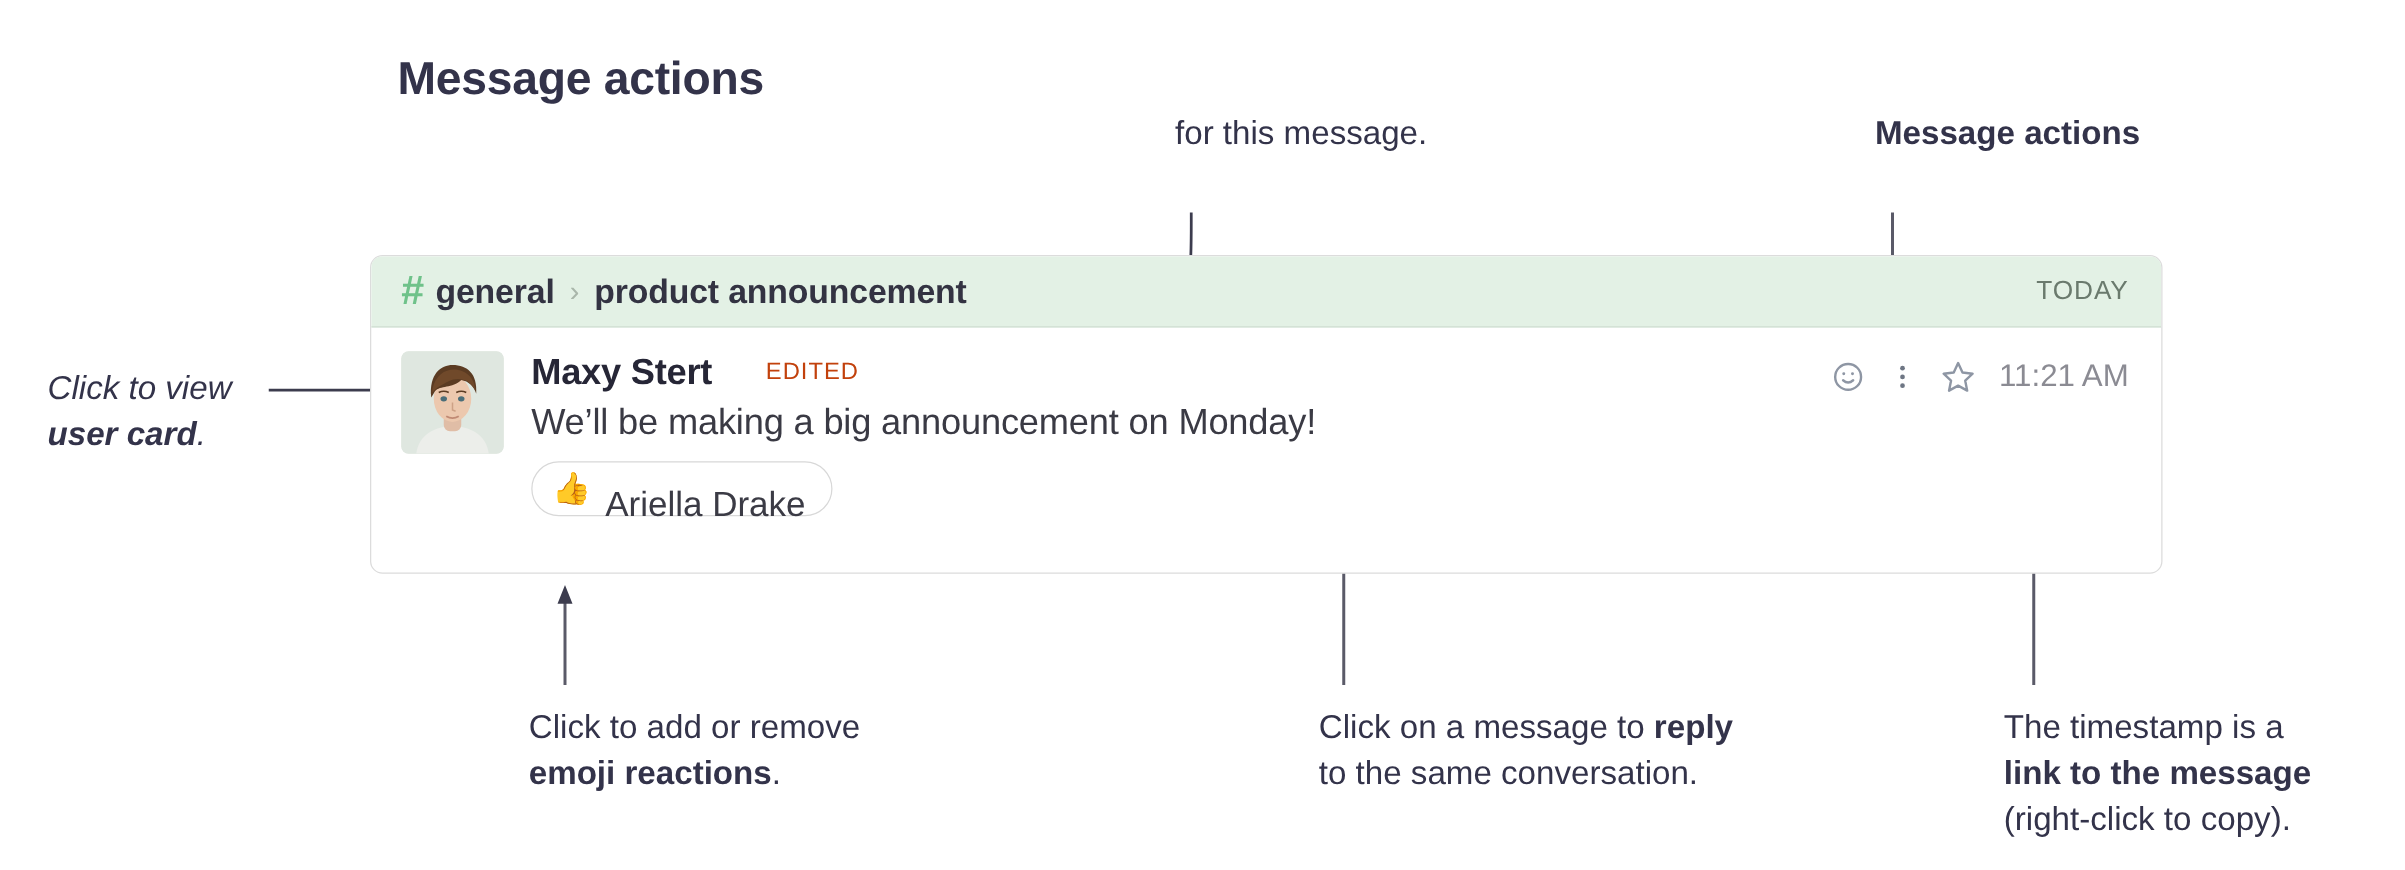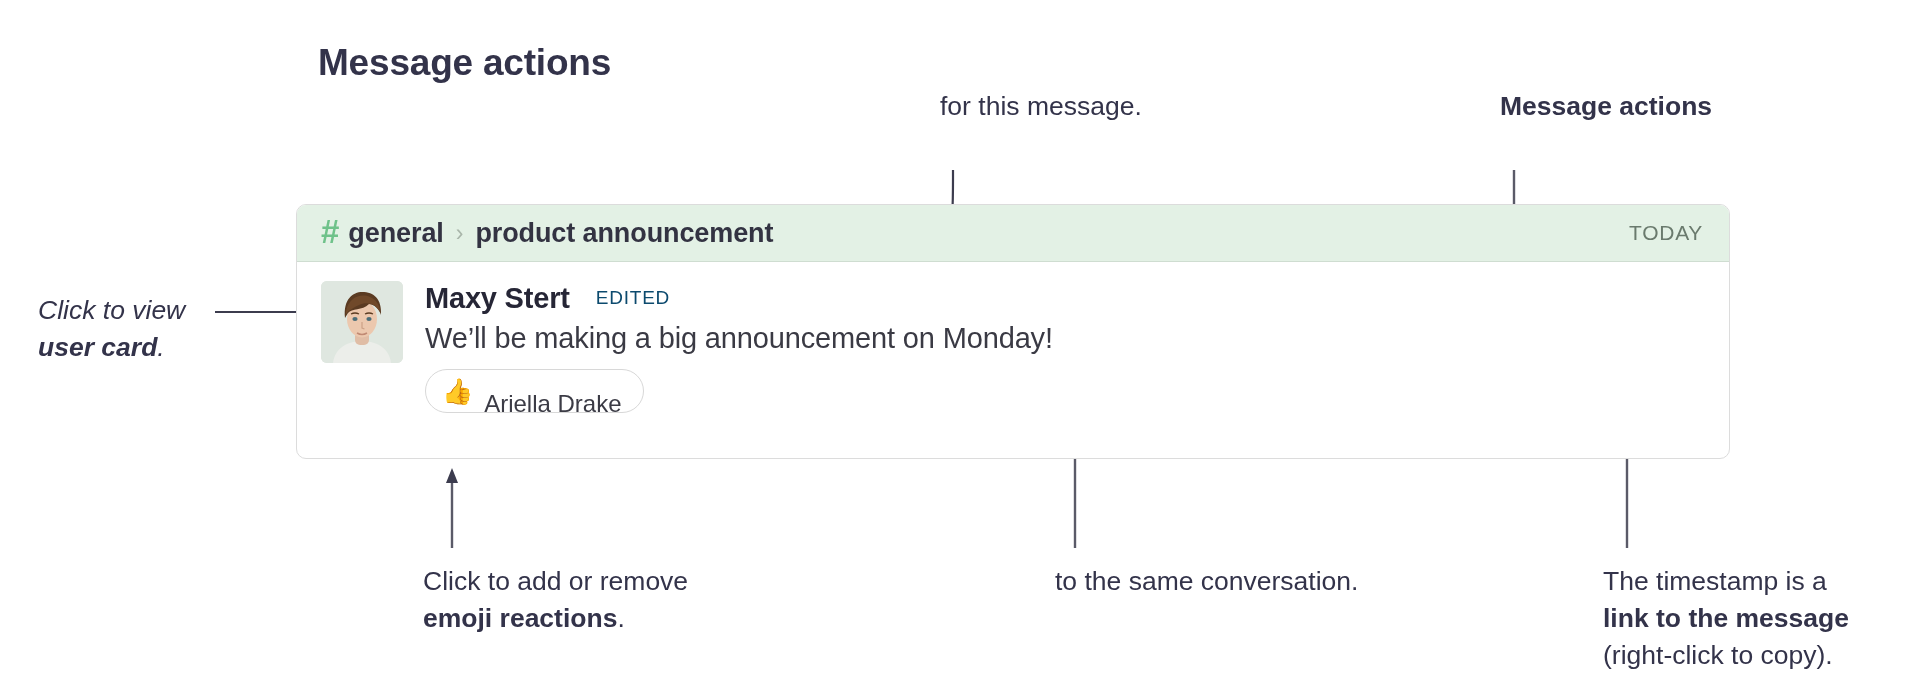--- a/index.html
+++ b/index.html
@@ -137,23 +137,24 @@
     height: 34px;
     gap: 26px;
   }
   #sender-name {
     font-size: 29px;
     font-weight: 700;
     color: #262636;
     letter-spacing: -0.2px;
   }
   #edited-marker {
+    margin-left: 17px;
     font-size: 19px;
     letter-spacing: 0.8px;
-    color: #0c4a6e;
+    color: #c2410c;
     font-weight: 400;
   }
   #message-text {
     margin-top: 7px;
     font-size: 29px;
     color: #3a3a44;
     font-weight: 400;
     letter-spacing: -0.15px;
     white-space: nowrap;
   }
@@ -172,21 +173,21 @@
     border-radius: 22px;
     background: #ffffff;
     box-sizing: border-box;
   }
   #reaction-emoji {
     font-size: 25px;
     line-height: 1;
     margin-right: 11px;
   }
   #reaction-label {
-    font-size: 24px;
+    font-size: 28px;
     color: #3b3b45;
     font-weight: 400;
     margin-top: 25px;
   }
 
   
   #message-controls {
     flex: 0 0 auto;
     display: flex;
     align-items: flex-start;
@@ -227,20 +228,21 @@
   <div>Click to view</div>
   <div><b>user card</b><span>.</span></div>
 </div>
 
 <div class="abs annot" id="annot-reactions">
   <div>Click to add or remove</div>
   <div><b>emoji reactions</b><span>.</span></div>
 </div>
 
 <div class="abs annot" id="annot-reply">
+  <div><span>Click on a message to </span><b>reply</b></div>
   <div>to the same conversation.</div>
 </div>
 
 <div class="abs annot" id="annot-timestamp">
   <div>The timestamp is a</div>
   <div><b>link to the message</b></div>
   <div>(right-click to copy).</div>
 </div>
 
 <svg class="abs" id="leaders" viewBox="0 0 1924 696">
@@ -325,15 +327,38 @@
       </div>
       <div id="message-text">We’ll be making a big announcement on Monday!</div>
       <div id="reaction-row">
         <div id="reaction-pill">
           <span id="reaction-emoji">👍</span>
           <span id="reaction-label">Ariella Drake</span>
         </div>
       </div>
     </div>
 
+    <div id="message-controls">
+      <div class="ctrl-icon">
+        <svg width="27" height="27" viewBox="0 0 24 24" fill="none" stroke="#8e96a4" stroke-width="1.7">
+          <circle cx="12" cy="12" r="9.2"></circle>
+          <circle cx="8.9" cy="9.8" r="1.05" fill="#8e96a4" stroke="none"></circle>
+          <circle cx="15.1" cy="9.8" r="1.05" fill="#8e96a4" stroke="none"></circle>
+          <path d="M 8.4 14.4 q 3.6 3.1 7.2 0" stroke-linecap="round"></path>
+        </svg>
+      </div>
+      <div class="ctrl-icon">
+        <svg width="24" height="27" viewBox="0 0 24 24">
+          <circle cx="12" cy="5" r="1.9" fill="#6e7684"></circle>
+          <circle cx="12" cy="12" r="1.9" fill="#6e7684"></circle>
+          <circle cx="12" cy="19" r="1.9" fill="#6e7684"></circle>
+        </svg>
+      </div>
+      <div class="ctrl-icon">
+        <svg width="29" height="29" viewBox="0 0 24 24" fill="none" stroke="#8e96a4" stroke-width="1.6" stroke-linejoin="round">
+          <path d="M12 2.8 L14.9 9.1 L21.6 9.9 L16.7 14.5 L18 21.1 L12 17.8 L6 21.1 L7.3 14.5 L2.4 9.9 L9.1 9.1 Z"></path>
+        </svg>
+      </div>
+      <div id="msg-timestamp">11:21 AM</div>
+    </div>
 
   </div>
 </div>
 
 </body></html>

